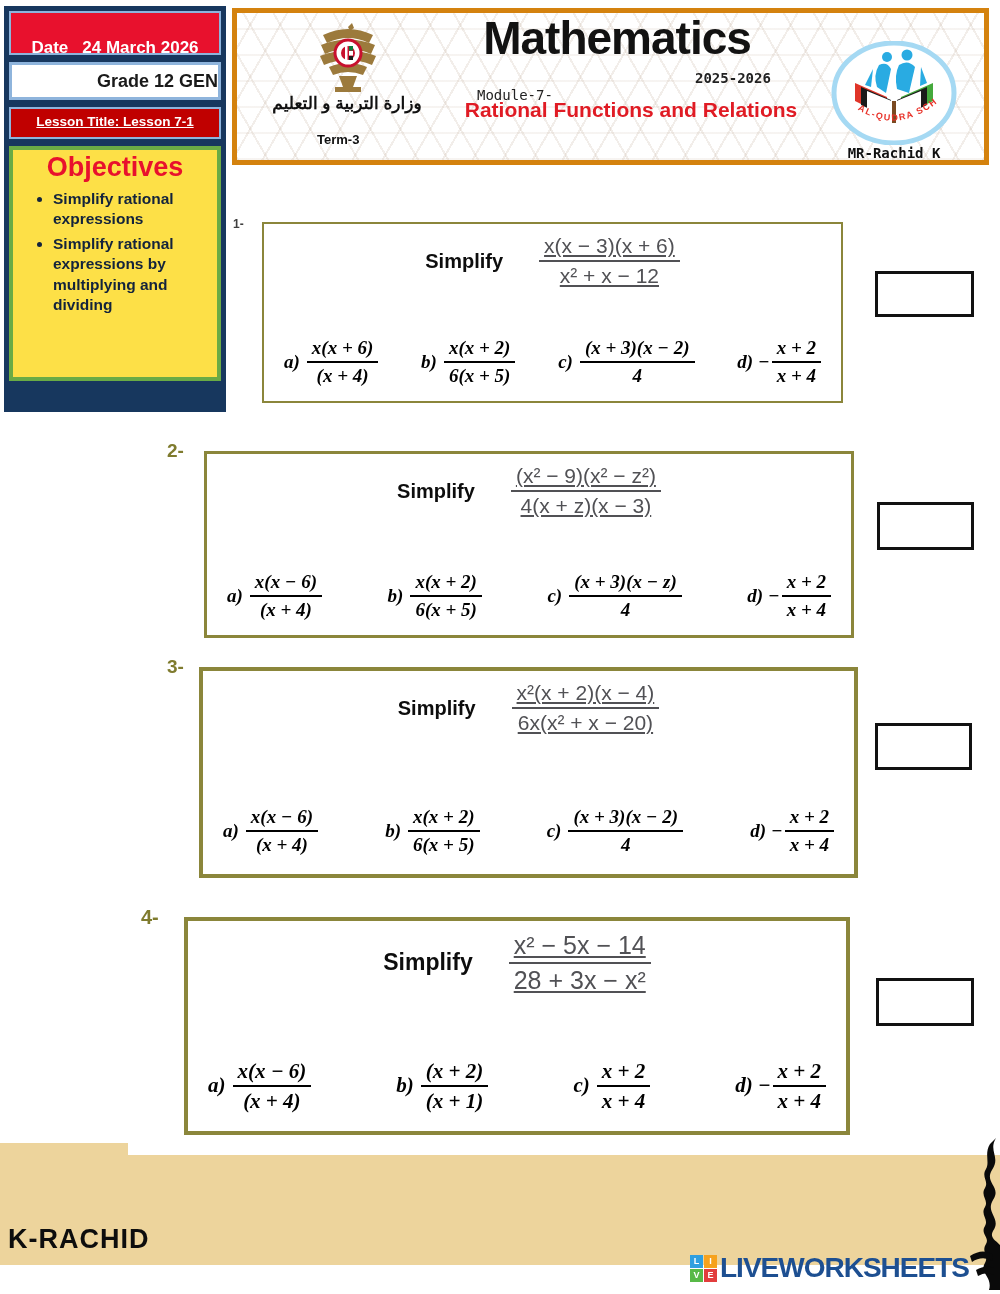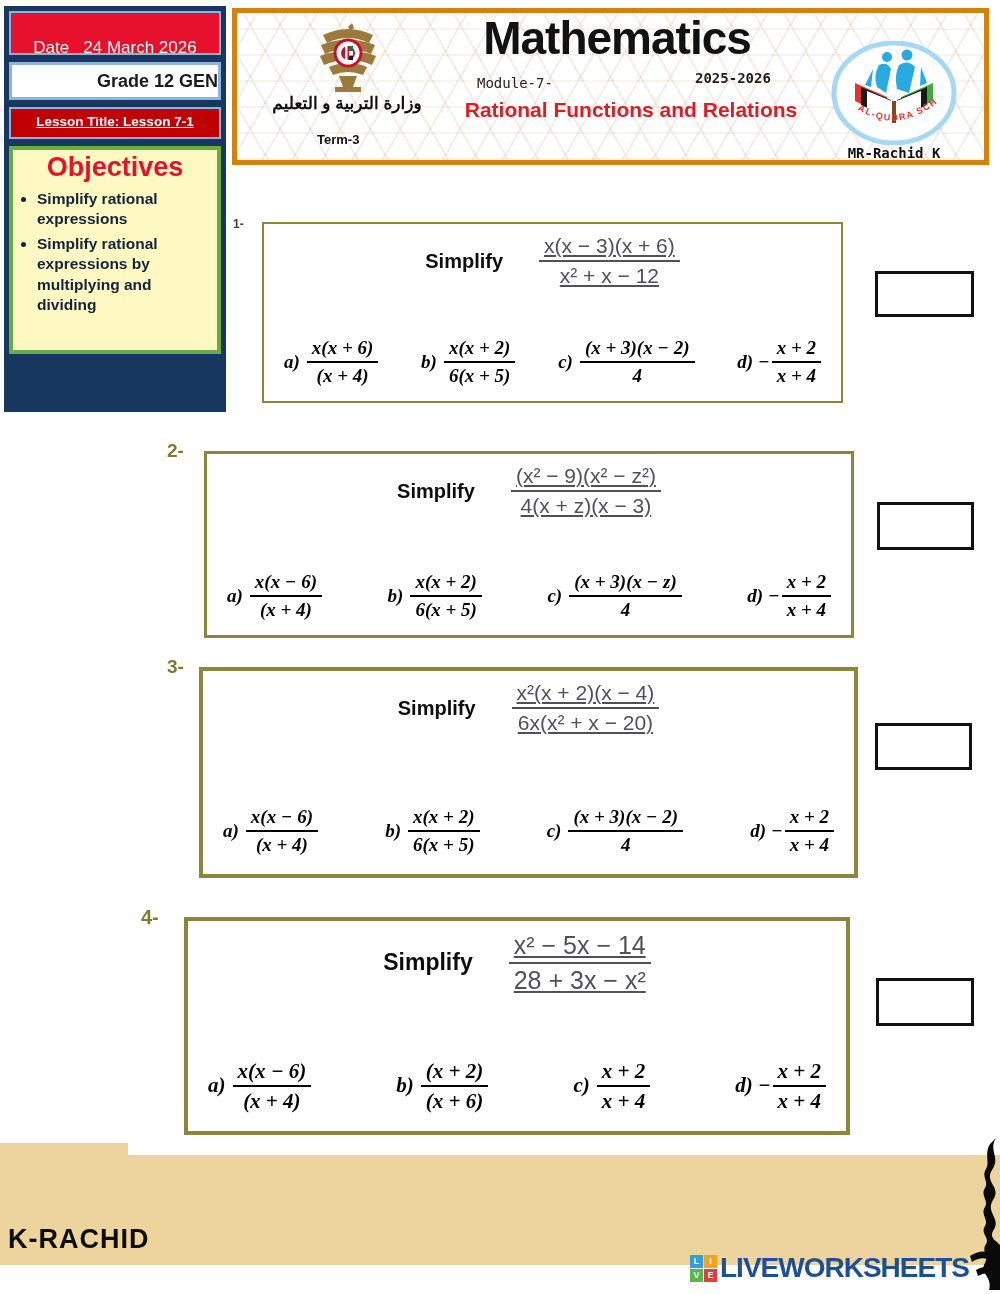--- a/index.html
+++ b/index.html
@@ -4,48 +4,48 @@
 <style>
   html,body{margin:0;padding:0;background:#fff;}
   .page{position:relative;width:1000px;height:1294px;background:#fff;overflow:hidden;
         font-family:"Liberation Sans",sans-serif;color:#000;}
 
   
   .sidebar{position:absolute;left:4px;top:6px;width:222px;height:406px;
            background:#17375e;box-sizing:border-box;padding:5px;}
   .date-frame{border:2px solid #8eb4dc;background:#e8112d;height:40px;
               display:flex;align-items:center;justify-content:center;gap:14px;}
-  .date-frame span{color:#fff;font-weight:normal;font-size:17px;margin-top:30px;}
+  .date-frame span{color:#fff;font-weight:bold;font-size:17px;margin-top:30px;}
   .grade-box{margin-top:7px;background:#fff;border:3px solid #8eb4dc;height:32px;
              display:flex;align-items:center;justify-content:flex-end;
              font-weight:bold;font-size:18px;color:#1a1a1a;}
   .lesson-box{margin-top:7px;background:#c00000;border:2px solid #8eb4dc;
               padding:5px 8px 8px;text-align:center;color:#fff;}
   .lesson-label{font-size:13.5px;font-weight:bold;text-decoration:underline;}
   .lesson-name{margin-top:6px;font-size:16.5px;font-weight:bold;line-height:1.15;}
-  .objectives{margin-top:7px;border:4px solid #6aab45;background:#fef9c3;
-              height:208px;box-sizing:border-box;padding:2px 2px;overflow:hidden;}
+  .objectives{margin-top:7px;border:4px solid #6aab45;background:#fde047;
+              height:235px;box-sizing:border-box;padding:2px 18px;overflow:hidden;}
   .obj-title{text-align:center;color:#e8112d;font-size:27px;font-weight:800;}
   .objectives ul{margin:6px 0 0 2px;padding-left:20px;}
   .objectives li{font-size:15.5px;font-weight:bold;color:#13233c;line-height:1.32;margin-bottom:4px;}
 
   
   .banner{position:absolute;left:232px;top:8px;width:757px;height:157px;box-sizing:border-box;
           border:5px solid #d4820e;background-color:#fff;
           background-image:
             repeating-linear-gradient(60deg, rgba(196,176,158,.22) 0 2px, transparent 2px 26px),
             repeating-linear-gradient(-60deg, rgba(196,176,158,.22) 0 2px, transparent 2px 26px),
             repeating-linear-gradient(0deg, rgba(196,176,158,.14) 0 2px, transparent 2px 26px);}
   .banner > *{position:absolute;}
   .emblem{left:76px;top:8px;}
   .ministry-ar{left:6px;top:80px;width:208px;text-align:center;font-size:17px;font-weight:bold;color:#111;}
   .term{left:80px;top:119px;font-size:13px;font-weight:bold;color:#111;}
   .subject{left:196px;top:-2px;width:368px;text-align:center;font-size:46px;font-weight:800;
            letter-spacing:-1px;color:#121212;}
-  .module{left:240px;top:62px;font-size:14px;font-family:"DejaVu Sans Mono",monospace;color:#222;}
+  .module{left:240px;top:74px;font-size:14px;font-family:"DejaVu Sans Mono",monospace;color:#222;}
   .year{left:458px;top:57px;font-size:14px;font-weight:bold;font-family:"DejaVu Sans Mono",monospace;color:#222;}
   .unit{left:176px;top:85px;width:436px;text-align:center;font-size:21px;font-weight:800;color:#e01b24;}
   .logo-wrap{left:592px;top:28px;width:130px;height:122px;}
   .teacher{position:absolute;left:0;right:0;bottom:2px;text-align:center;
            font-family:"DejaVu Sans Mono",monospace;font-size:14px;font-weight:bold;color:#111;}
 
   
   .page-title{position:absolute;left:230px;top:168px;width:702px;text-align:center;
               font-size:25px;font-weight:600;color:#d3644a;}
 
@@ -336,21 +336,21 @@
           <span class="frac">
             <span class="fnum">x(x − 6)</span>
             <span class="fden">(x + 4)</span>
           </span>
         </span>
       <span class="opt">
           <span class="opt-label">b)</span>
           <span class="opt-prefix"></span>
           <span class="frac">
             <span class="fnum">(x + 2)</span>
-            <span class="fden">(x + 6)</span>
+            <span class="fden">(x + 1)</span>
           </span>
         </span>
       <span class="opt">
           <span class="opt-label">c)</span>
           <span class="opt-prefix"></span>
           <span class="frac">
             <span class="fnum">x + 2</span>
             <span class="fden">x + 4</span>
           </span>
         </span>

